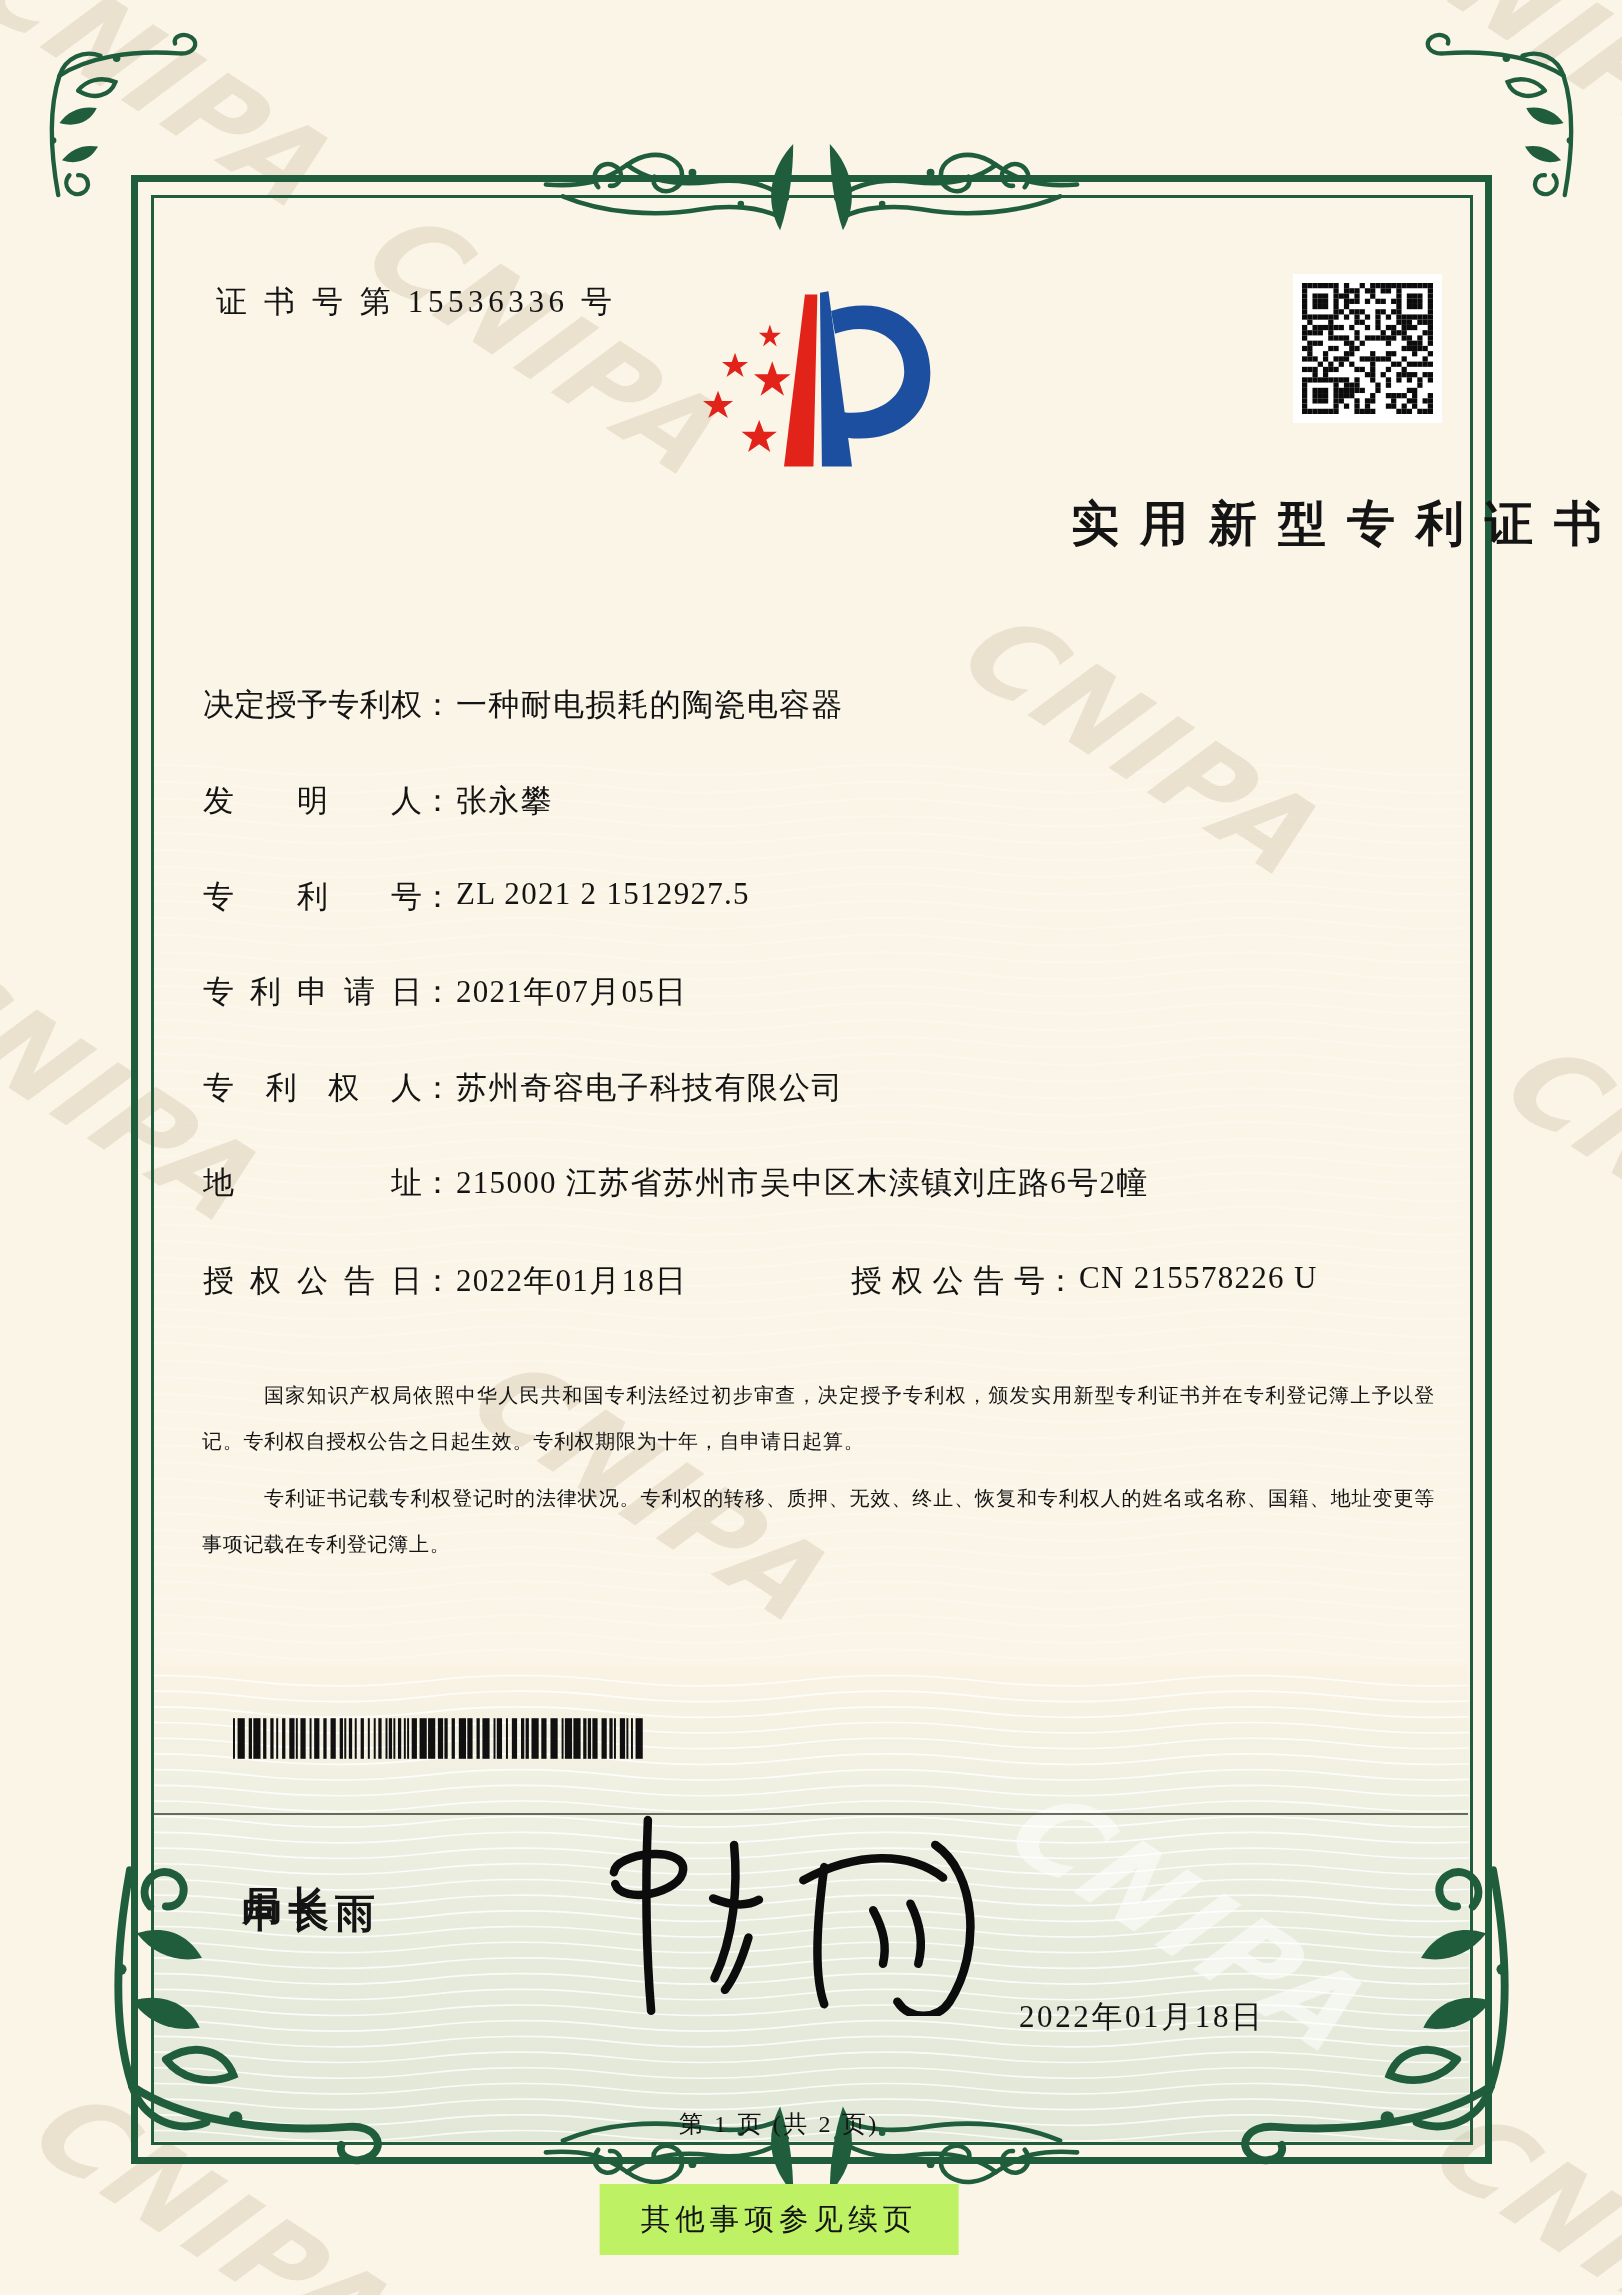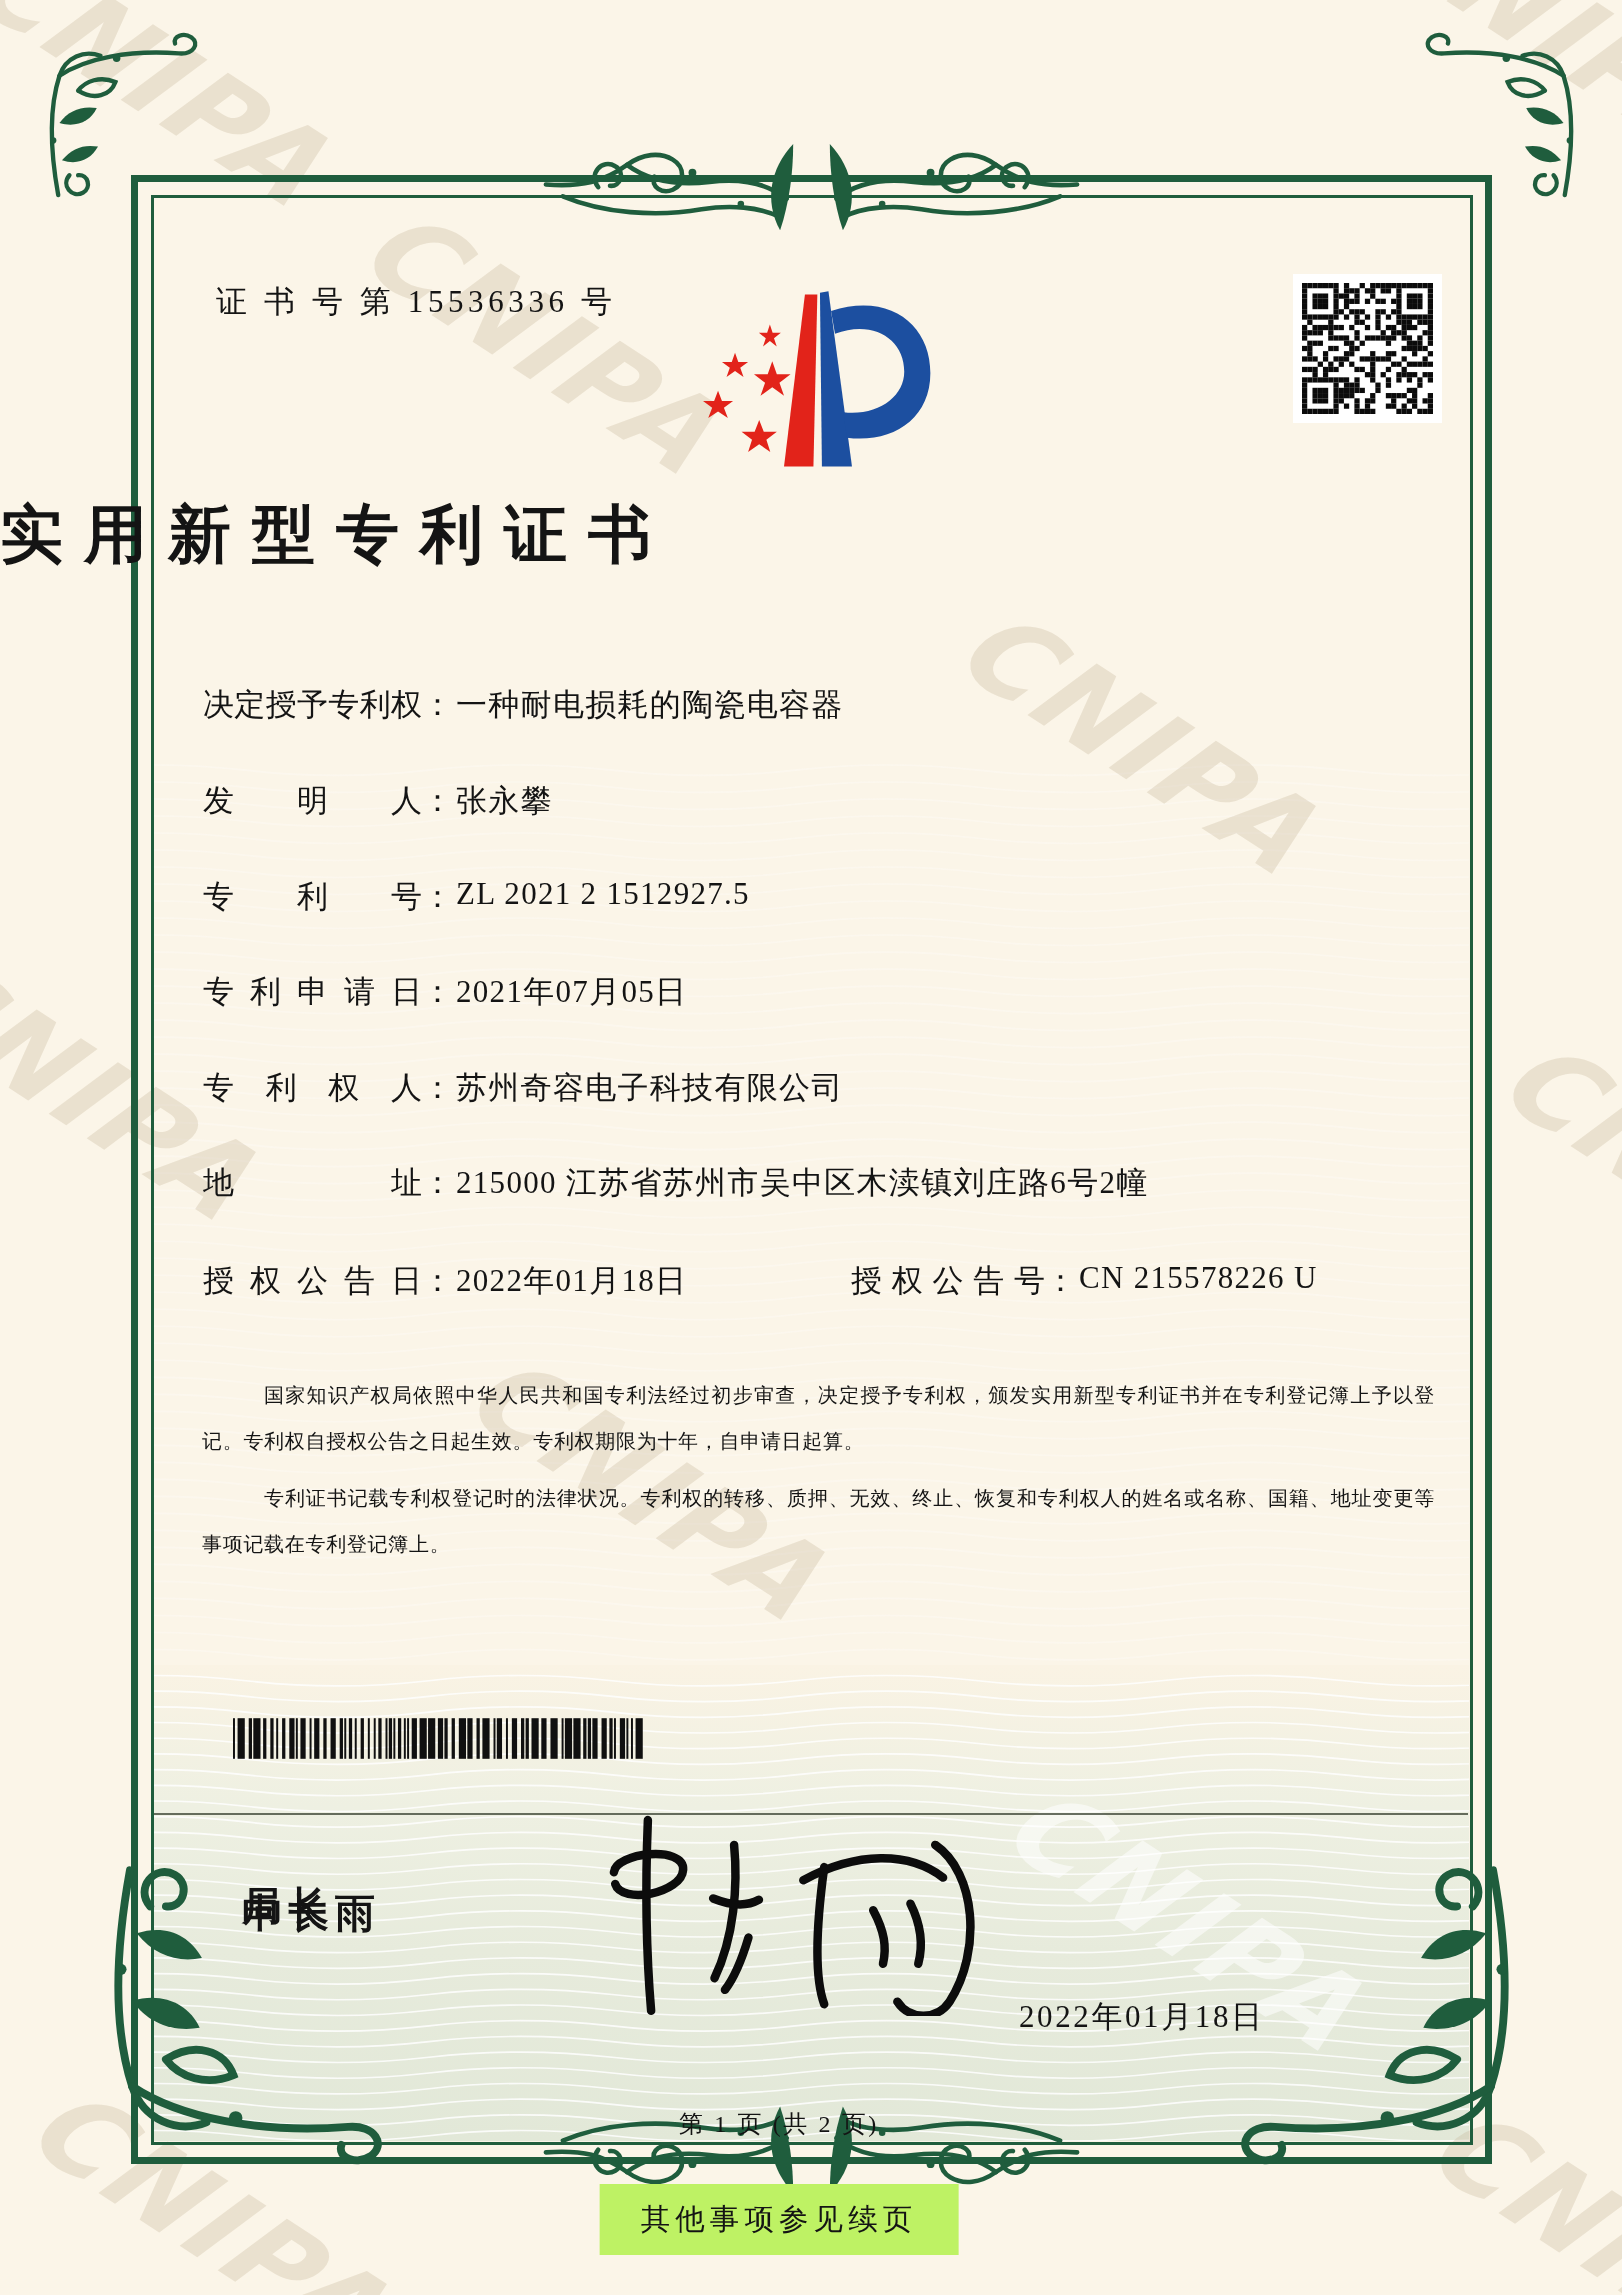--- a/index.html
+++ b/index.html
@@ -22,22 +22,22 @@
   .frame-inner{position:absolute;left:151px;top:195px;width:1322px;height:1950px;
                border:3.3px solid #1f5d3d;box-sizing:border-box;z-index:2;}
   .deco{position:absolute;left:0;top:0;z-index:2;}
   .fs{fill:none;stroke:#1f5d3d;stroke-width:7;stroke-linecap:round;}
   .ff{fill:#1f5d3d;stroke:none;}
   
   .cert-no{position:absolute;left:216px;top:281px;font-size:31px;letter-spacing:4.6px;z-index:3;}
   .logo{position:absolute;left:700px;top:275px;width:236px;height:196px;z-index:3;}
   .qr{position:absolute;left:1293px;top:274px;width:149px;height:149px;background:#fff;z-index:3;}
   .qr svg{position:absolute;left:9.2px;top:9.2px;}
-  .title{position:absolute;left:0;top:492px;width:1623px;text-align:left;margin:0;
-         font-size:63px;font-weight:700;letter-spacing:21px;
+  .title{position:absolute;left:0;top:492px;width:1623px;text-align:right;margin:0;
+         font-size:48px;font-weight:700;letter-spacing:21px;padding-left:21px;
          box-sizing:border-box;z-index:3;}
   
   .field-row{position:absolute;left:203px;height:39px;font-size:31px;white-space:nowrap;z-index:3;}
   .f-label{display:inline-block;width:219px;text-align:justify;text-align-last:justify;
            vertical-align:top;}
   .f-label2{display:inline-block;width:194px;text-align:justify;text-align-last:justify;
            vertical-align:top;}
   .f-colon{display:inline-block;vertical-align:top;}
   .f-value{display:inline-block;margin-left:3px;letter-spacing:1.3px;vertical-align:top;}
   .pair2{position:absolute;left:648px;top:0;white-space:nowrap;}

